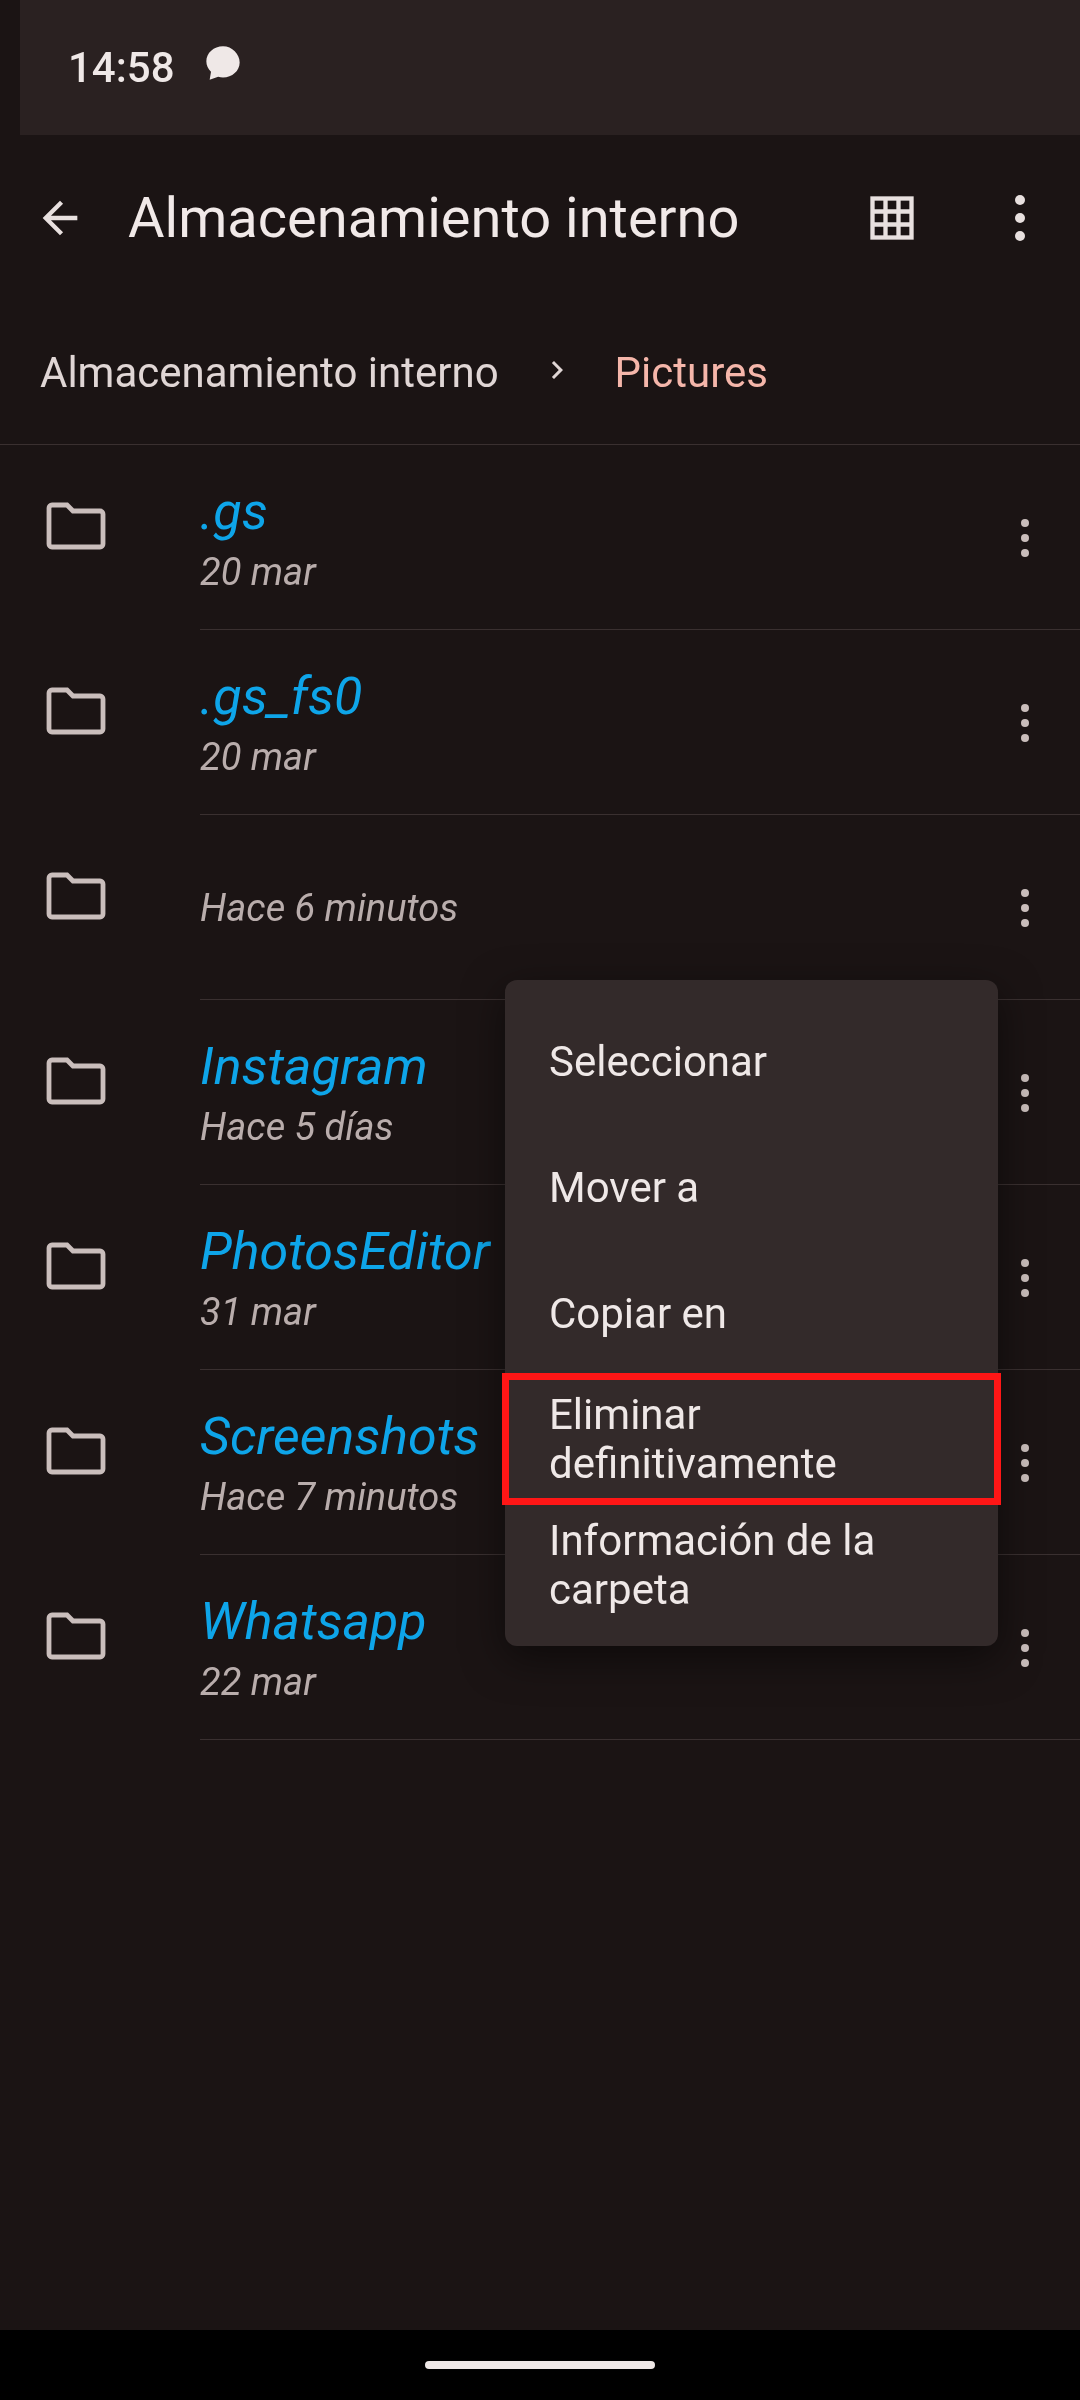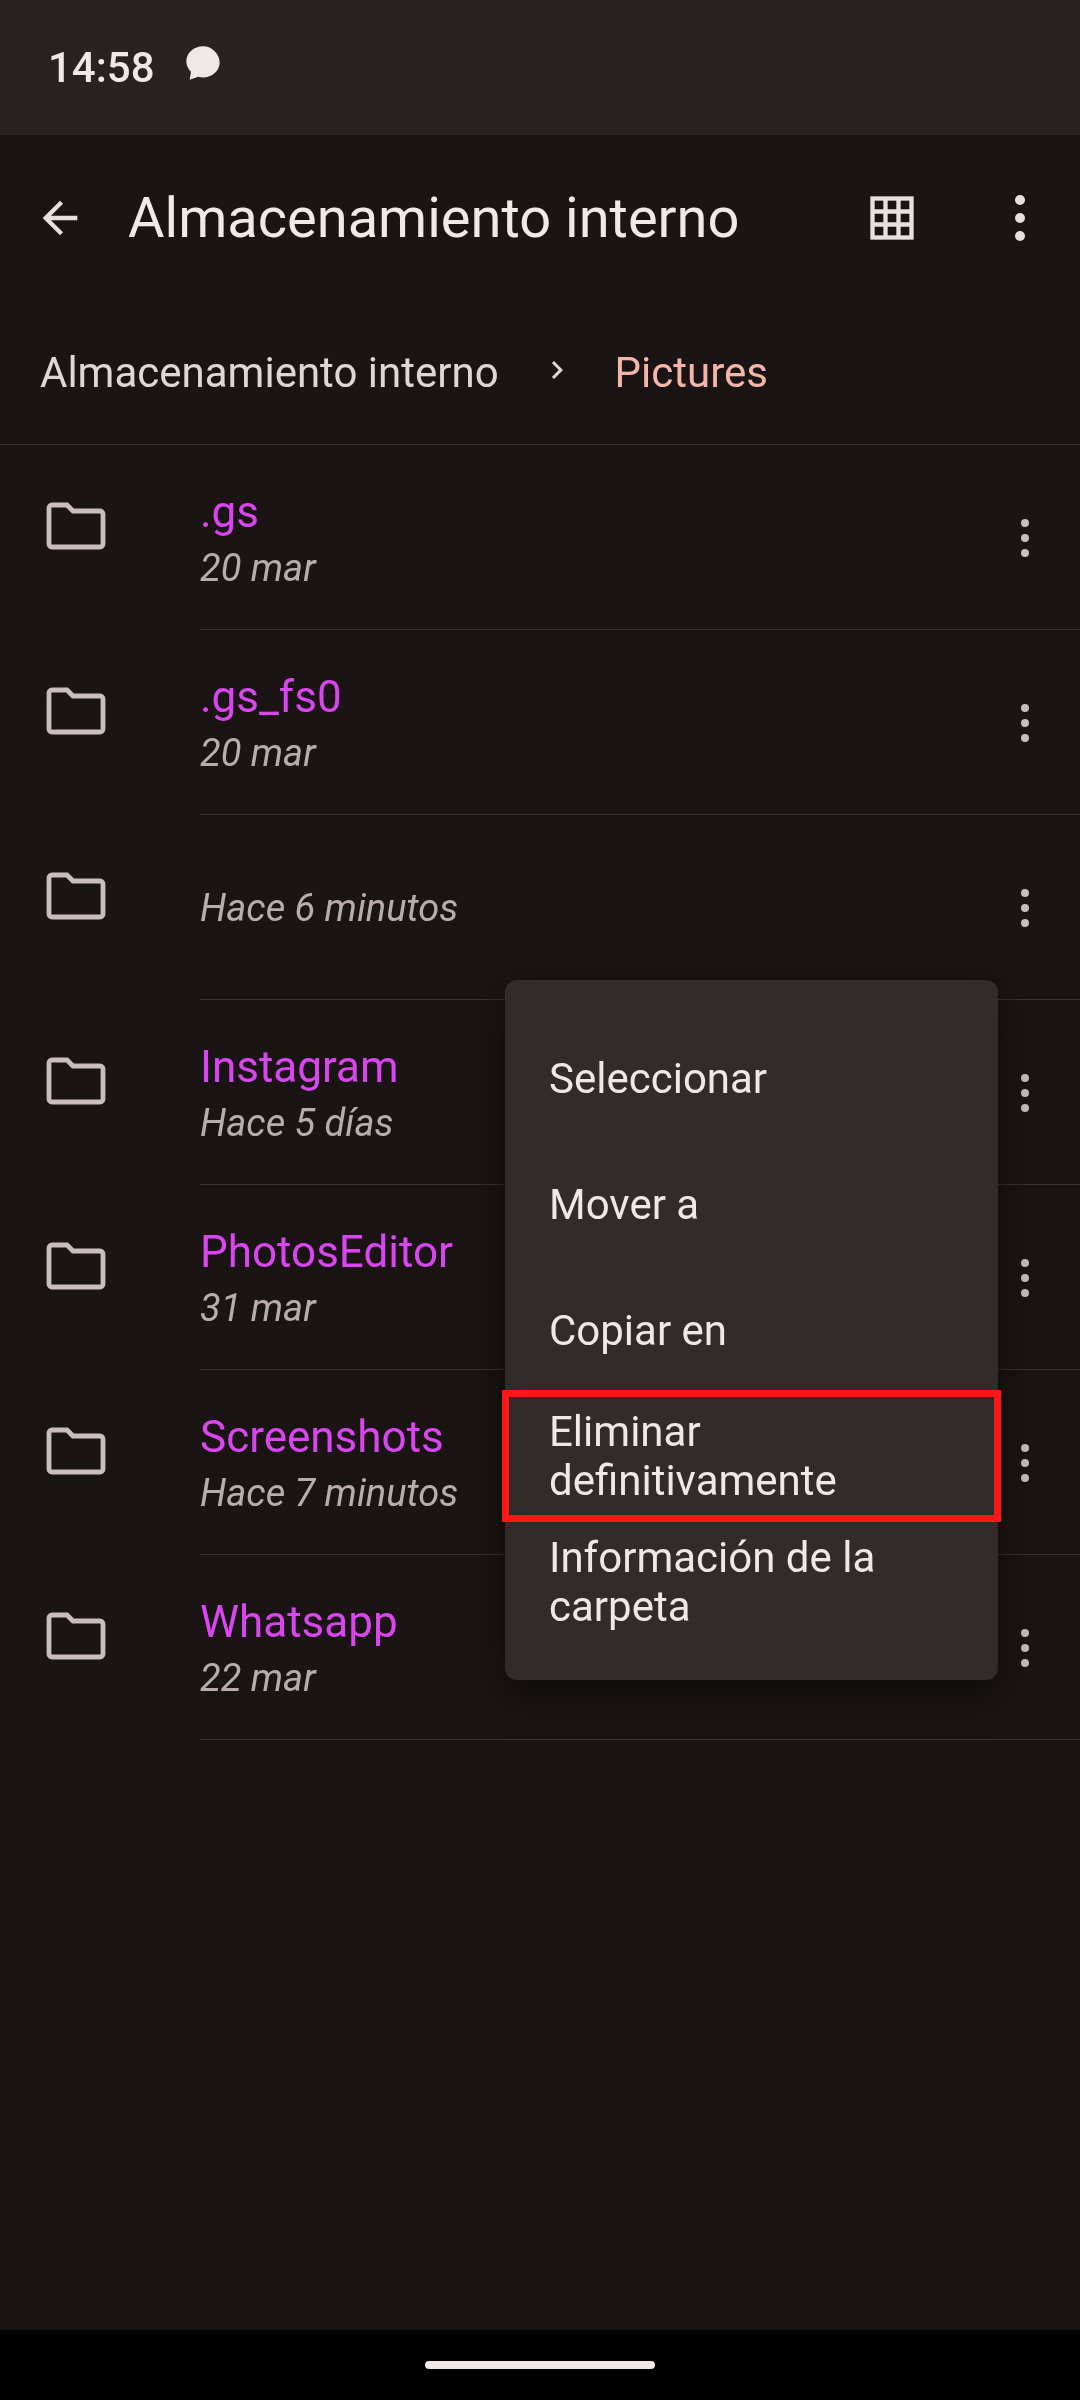--- a/index.html
+++ b/index.html
@@ -14,20 +14,21 @@
   }
 
   
   .status-bar {
     height: 135px;
     display: flex;
     align-items: center;
     justify-content: space-between;
     padding: 0 48px 0 48px;
     background: #2a2121;
+    margin-left: 20px;
   }
   .status-left { display: flex; align-items: center; gap: 28px; font-size: 42px; font-weight: 500; color: #efe8e7; }
   .status-right { display: flex; align-items: center; gap: 16px; font-size: 40px; font-weight: 500; color: #efe8e7; }
   .status-right svg, .status-left svg { fill: #efe8e7; }
 
   
   .app-bar {
     height: 165px;
     display: flex;
     align-items: center;
@@ -65,34 +66,34 @@
     content: "";
     position: absolute;
     left: 200px;
     right: 0;
     bottom: 0;
     height: 1px;
     background: #3a3030;
   }
   .folder-icon { width: 96px; height: 96px; margin-right: 64px; flex-shrink: 0; }
   .file-info { flex: 1; display: flex; flex-direction: column; gap: 8px; }
-  .file-name { font-size: 44px; color: #d946ef; }
+  .file-name { font-size: 52px; color: #0ea5e9; font-style: italic; }
   .file-date { font-size: 38px; color: #b9adac; font-style: italic; }
   .row-more { width: 110px; height: 100%; display: flex; align-items: center; justify-content: center; cursor: pointer; }
 
   
   .context-menu {
     position: absolute;
     top: 980px;
     left: 505px;
     width: 493px;
     background: #332a2a;
     border-radius: 12px;
     box-shadow: 0 12px 40px rgba(0,0,0,.5);
-    padding: 35px 0;
+    padding: 18px 0;
     z-index: 10;
   }
   .menu-item {
     height: 126px;
     display: flex;
     align-items: center;
     padding: 0 44px;
     font-size: 42px;
     color: #efe8e7;
     cursor: pointer;

